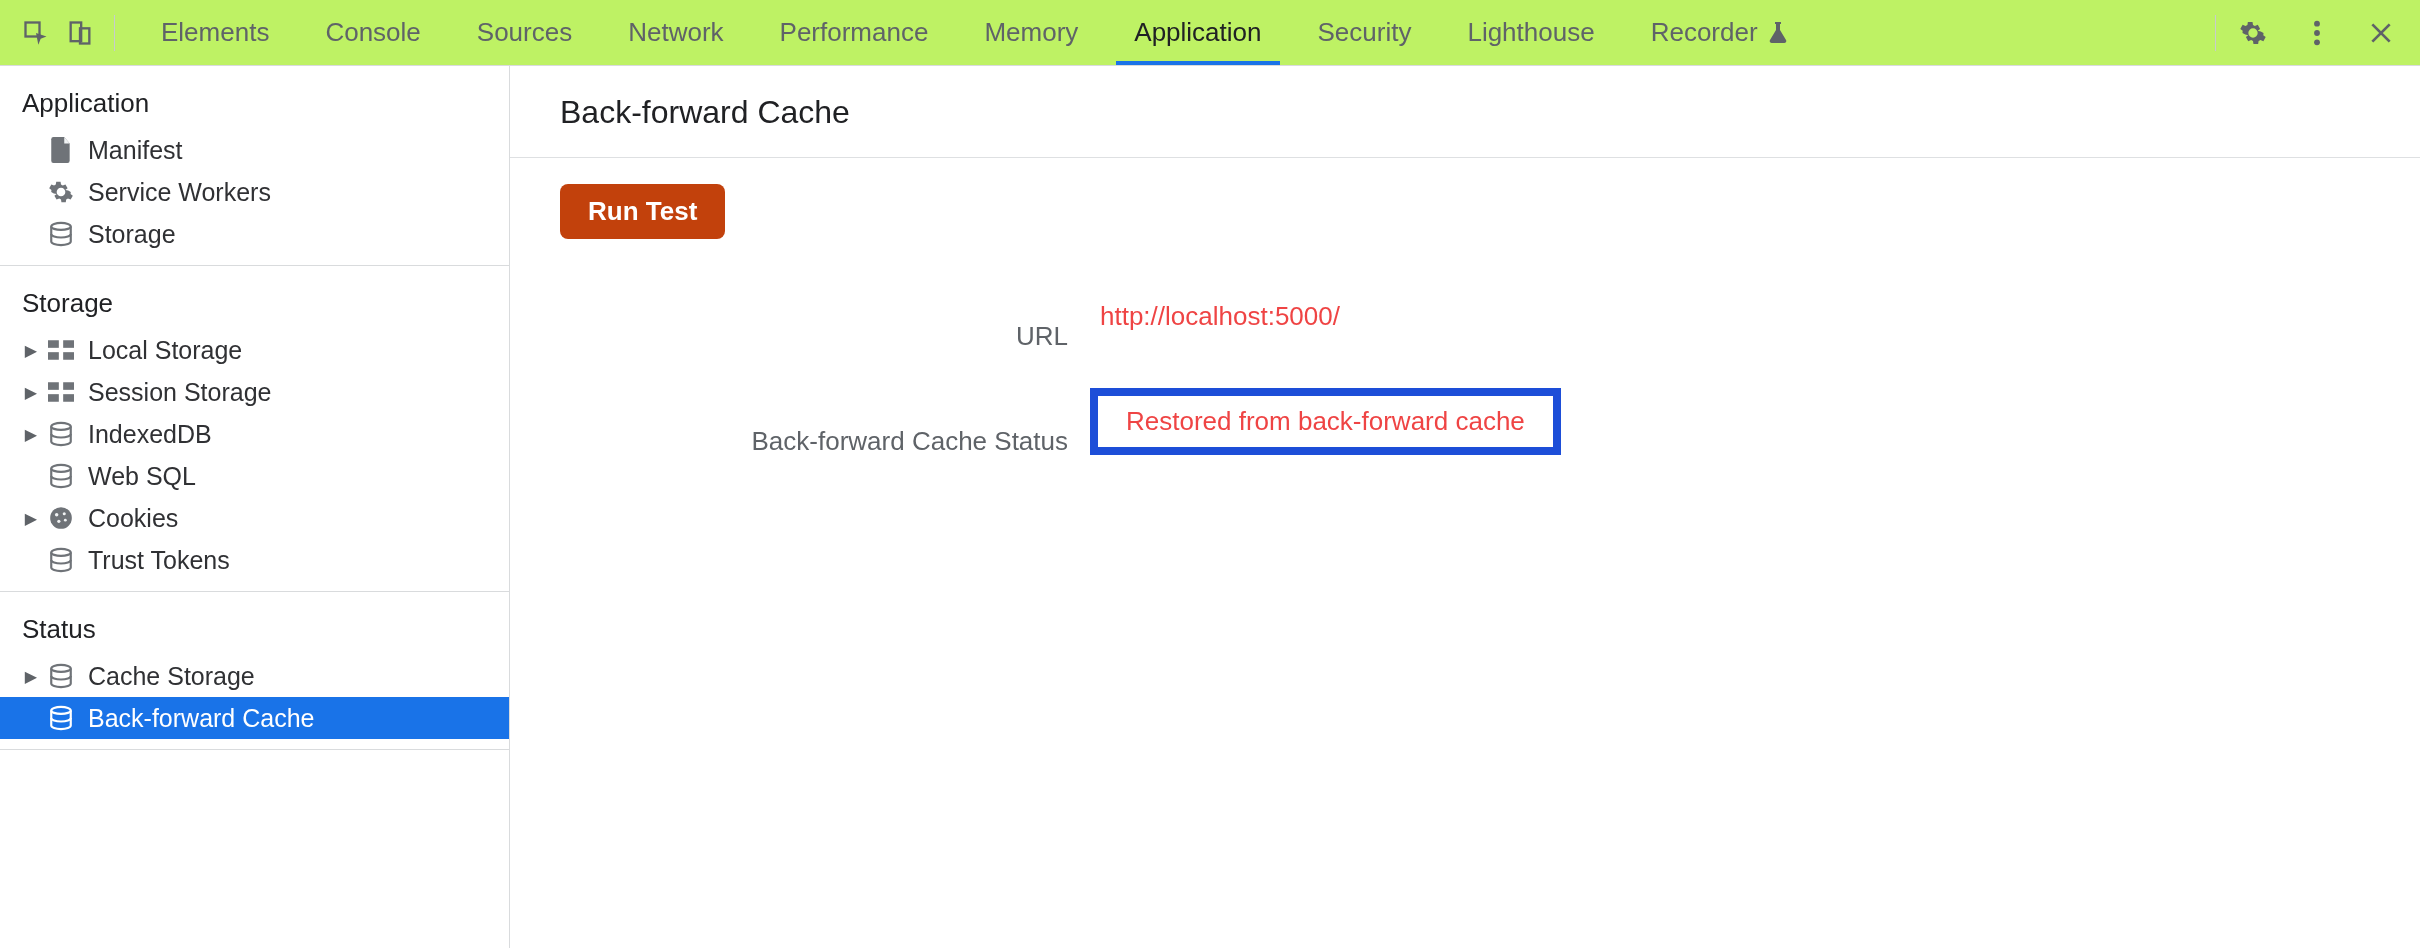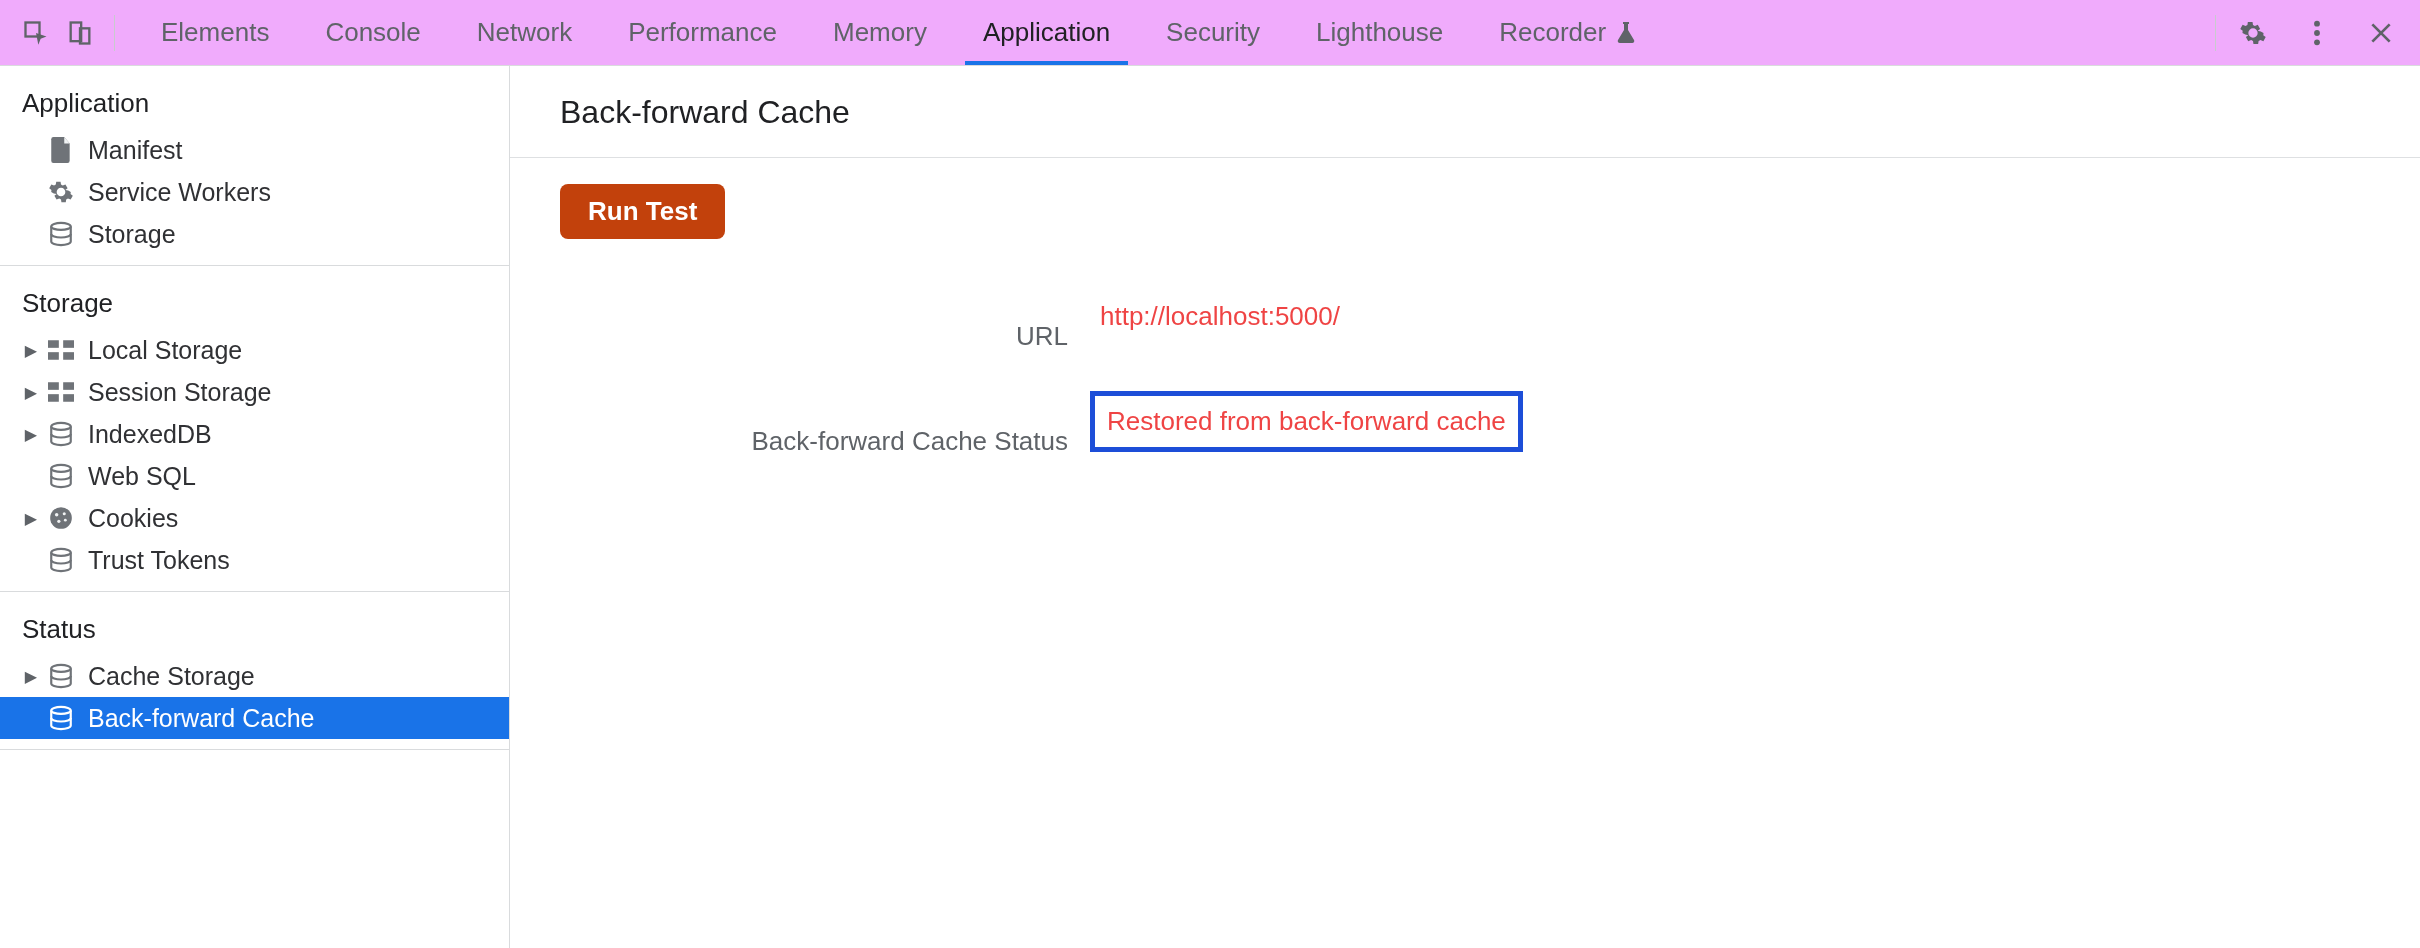--- a/index.html
+++ b/index.html
@@ -7,21 +7,21 @@
     width: 2420px;
     height: 948px;
     font-family: "Helvetica Neue", Arial, sans-serif;
     font-size: 24px;
     color: #202124;
     background: #ffffff;
     overflow: hidden;
   }
   .toolbar {
     height: 66px;
-    background: #f0abfc;
+    background: #bef264;
     border-bottom: 1px solid #d9dbdd;
     display: flex;
     align-items: center;
     padding: 0 14px;
   }
   .toolbar .tb-icon {
     width: 44px;
     height: 44px;
     display: flex;
     align-items: center;
@@ -166,22 +166,22 @@
     text-align: right;
     color: #5f6368;
     padding-right: 22px;
     margin-top: 40px;
   }
   .info-value {
     color: #ef4444;
     padding: 6px 10px;
   }
   .info-value.highlight {
-    border: 5px solid #1d4ed8;
-    padding: 10px 12px;
+    border: 8px solid #1d4ed8;
+    padding: 10px 28px;
   }
   
   svg { display: block; }
 </style>
 </head>
 <body>
 
 <div class="toolbar">
   <div class="tb-icon">
     <svg width="28" height="28" viewBox="0 0 24 24" fill="none" stroke="currentColor" stroke-width="2">
@@ -196,20 +196,23 @@
     </svg>
   </div>
   <div class="vsep"></div>
 
   <div class="tabs" id="tabs">
       <div class="tab">
         <span>Elements</span>
       </div>
       <div class="tab">
         <span>Console</span>
+      </div>
+      <div class="tab">
+        <span>Sources</span>
       </div>
       <div class="tab">
         <span>Network</span>
       </div>
       <div class="tab">
         <span>Performance</span>
       </div>
       <div class="tab">
         <span>Memory</span>
       </div>

